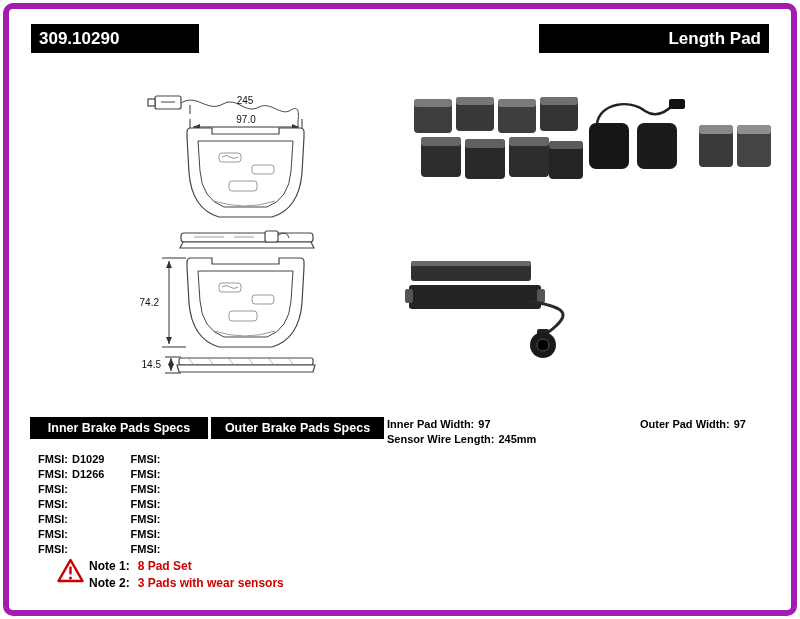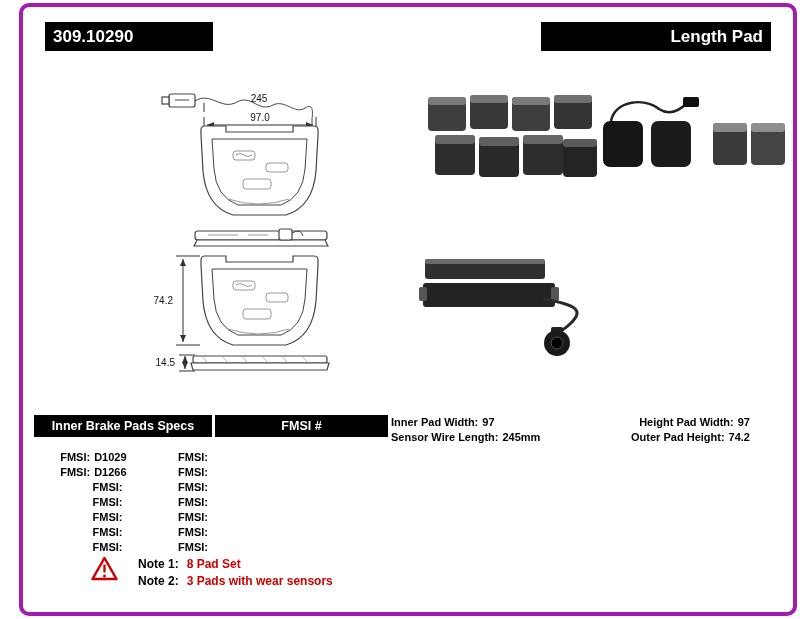--- a/index.html
+++ b/index.html
@@ -2,58 +2,58 @@
 <html><head>
 <meta charset="utf-8">
 <style>
   html,body { margin:0; padding:0; background:#fff; }
   body {
     width:800px; height:619px; position:relative;
     font-family:"Liberation Sans", sans-serif; color:#000;
   }
   .sheet {
     position:absolute; left:3px; top:3px; right:3px; bottom:3px;
-    border:4px solid #a21caf; border-radius:10px; background:#fff; overflow:hidden;margin-left:16px;
+    border:6px solid #a21caf; border-radius:10px; background:#fff; overflow:hidden;
   }
   
   .hdr-bar {
     position:absolute; top:15px; height:29px; background:#000; color:#fff;
     font-weight:bold; font-size:17px; line-height:29px;
   }
   .hdr-left  { left:22px;  width:160px; padding-left:8px; text-align:left; }
   .hdr-right { right:22px; width:222px; padding-right:8px; text-align:right; }
 
   
   .diagram { position:absolute; left:0; top:52px; width:800px; height:355px; }
   .diagram text { font-family:"Liberation Sans", sans-serif; font-size:10px; fill:#111; }
   .outline { fill:#fff; stroke:#444; stroke-width:1.2; }
   .thin    { fill:none; stroke:#444; stroke-width:1; }
   .dim     { stroke:#333; stroke-width:1; }
   .stamp   { fill:none; stroke:#999; stroke-width:1; }
 
   
   .spec-table {
-    position:absolute; left:11px; top:408px; width:746px;
+    position:absolute; left:21px; top:408px; width:746px;
     display:grid; grid-template-columns:178px 173px 209px 177px;
     column-gap:3px; row-gap:5px;
   }
   .col-header {
     background:#000; color:#fff; font-weight:bold; font-size:12.5px;
     text-align:center; line-height:22px; height:22px;
   }
   .row { font-weight:bold; font-size:11px; line-height:15px; white-space:nowrap; }
   .inner-col .row { text-align:left; padding-right:6px; }
   .outer-col .row { text-align:right; padding-right:30px; }
   .fmsi-grid { display:grid; grid-template-columns:52% 48%; }
-  .fmsi-cell { font-weight:bold; font-size:11px; line-height:15px; padding-left:8px; text-align:right; }
+  .fmsi-cell { font-weight:bold; font-size:11px; line-height:15px; padding-left:8px; text-align:left; }
   .related-col .row { text-align:left; padding-left:8px; }
   .val { margin-left:4px; }
 
   
-  .notes { position:absolute; left:68px; top:549px; display:flex; align-items:flex-start; gap:20px; }
+  .notes { position:absolute; left:48px; top:549px; display:flex; align-items:flex-start; gap:5px; }
   .note-line { font-size:12px; font-weight:bold; line-height:17px; }
   .note-label { color:#000; margin-right:8px; }
   .note-value { color:#cc0000; }
 </style>
 </head>
 <body>
 
 <div class="sheet">
 
   <div class="hdr-bar hdr-left">309.10290</div>
@@ -175,30 +175,29 @@
       <rect x="528" y="228" width="8" height="14" rx="2" fill="#555"></rect>
       <path d="M520,240 C556,246 560,252 548,264 C540,272 536,272 534,276" stroke="#2a2a2a" stroke-width="3" fill="none"></path>
       <rect x="528" y="268" width="12" height="8" rx="2" fill="#222"></rect>
       <circle cx="534" cy="284" r="13" fill="#1a1a1a"></circle>
       <circle cx="534" cy="284" r="6" fill="#000" stroke="#555" stroke-width="1"></circle>
     </g>
   </svg>
 
   <div class="spec-table">
     <div class="col-header">Inner Brake Pads Specs</div>
-    <div class="col-header">FMSI #</div>
+    <div class="col-header">Outer Brake Pads Specs</div>
 
     <div class="inner-col">
       <div class="row"><span>Inner Pad Width:</span><span class="val">97</span></div>
       <div class="row"><span>Sensor Wire Length:</span><span class="val">245mm</span></div>
     </div>
 
     <div class="outer-col">
-      <div class="row"><span>Height Pad Width:</span><span class="val">97</span></div>
-      <div class="row"><span>Outer Pad Height:</span><span class="val">74.2</span></div>
+      <div class="row"><span>Outer Pad Width:</span><span class="val">97</span></div>
     </div>
 
     <div class="fmsi-grid">
       <div class="fmsi-cell"><span>FMSI:</span><span class="val">D1029</span></div>
       <div class="fmsi-cell"><span>FMSI:</span><span class="val"></span></div>
       <div class="fmsi-cell"><span>FMSI:</span><span class="val">D1266</span></div>
       <div class="fmsi-cell"><span>FMSI:</span><span class="val"></span></div>
       <div class="fmsi-cell"><span>FMSI:</span><span class="val"></span></div>
       <div class="fmsi-cell"><span>FMSI:</span><span class="val"></span></div>
       <div class="fmsi-cell"><span>FMSI:</span><span class="val"></span></div>

